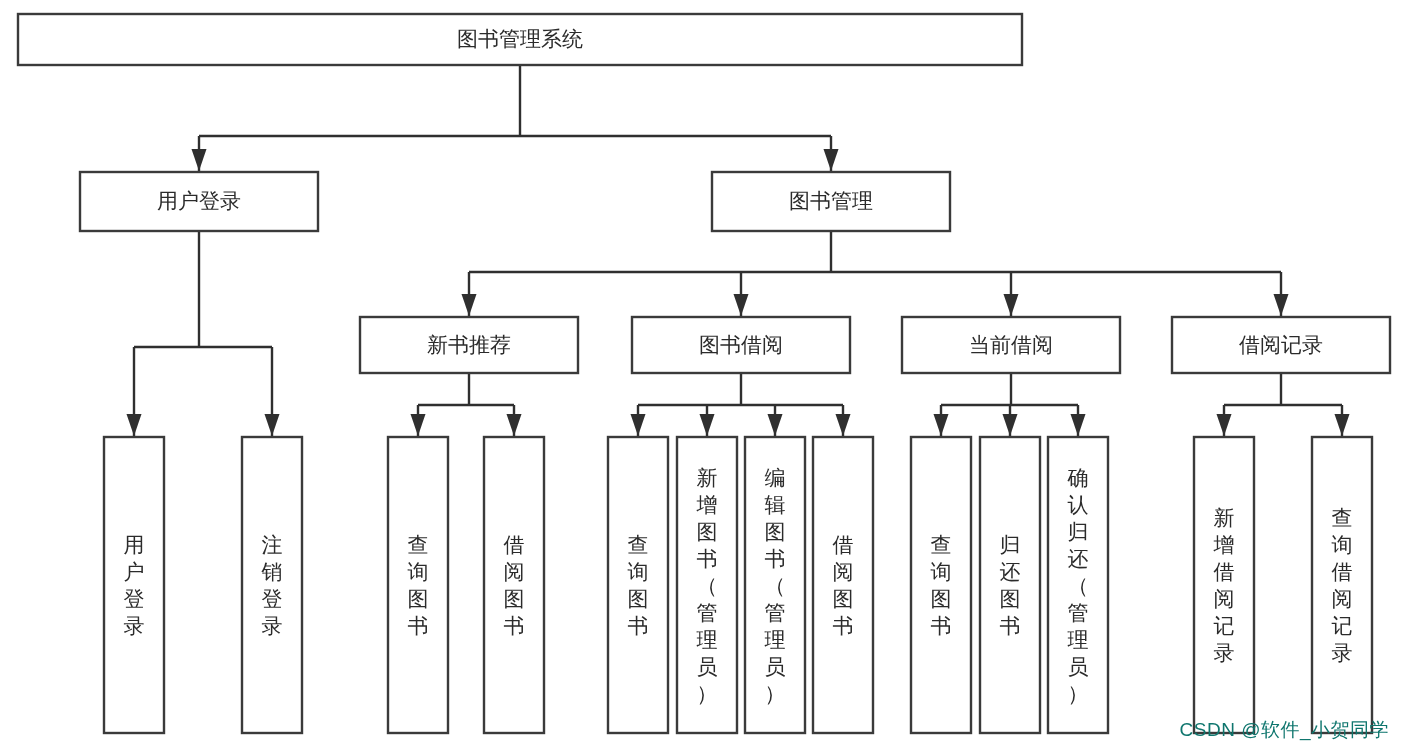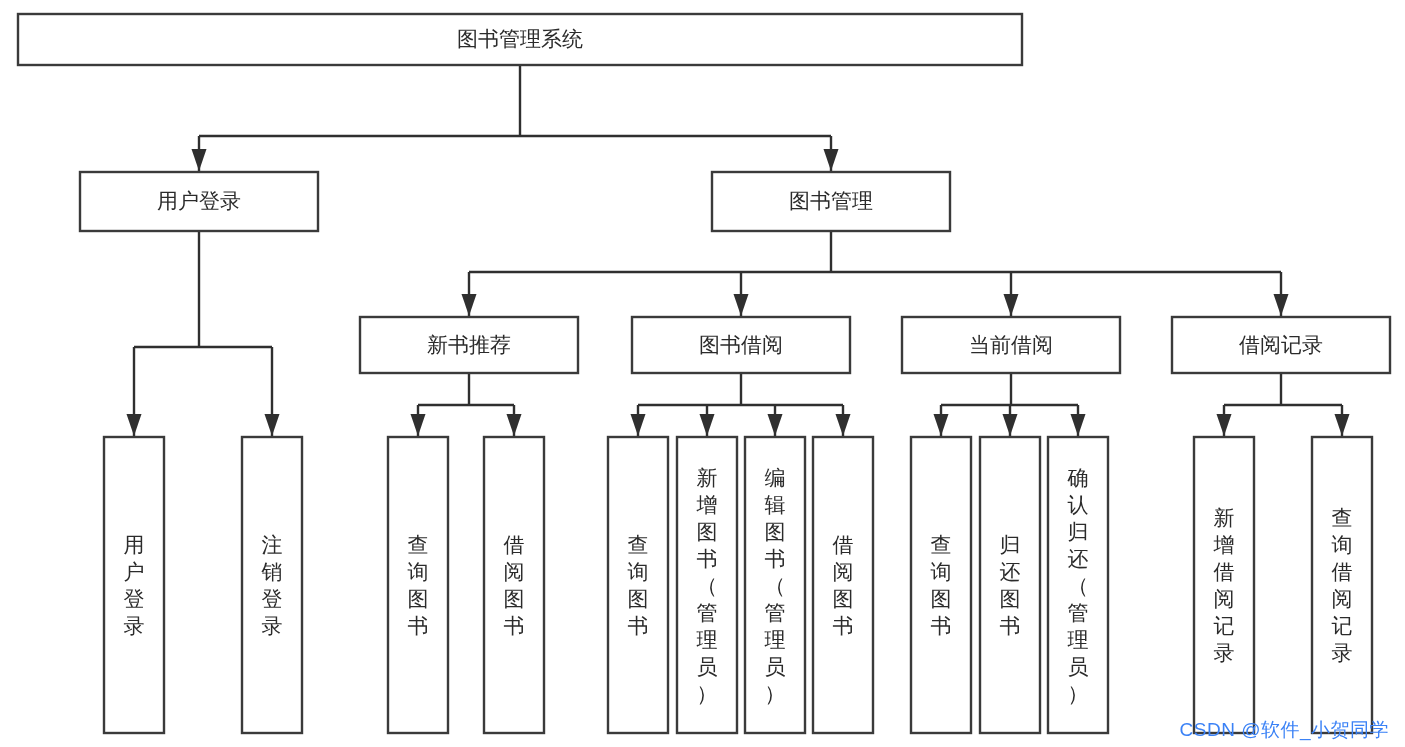--- a/index.html
+++ b/index.html
@@ -51,21 +51,21 @@
     font-family: "Liberation Sans", "DejaVu Sans", sans-serif;
     font-size: 21px;
     text-anchor: middle;
   }
   .watermark {
     position: absolute;
     right: 16px;
     bottom: 4px;
     font-family: "Liberation Sans", "DejaVu Sans", sans-serif;
     font-size: 19px;
-    color: #3b82f6;
+    color: #0f766e;
     letter-spacing: 0.5px;
     white-space: nowrap;
     user-select: none;
   }
 </style>
 </head>
 <body>
 
 <div id="diagram-root">
 

